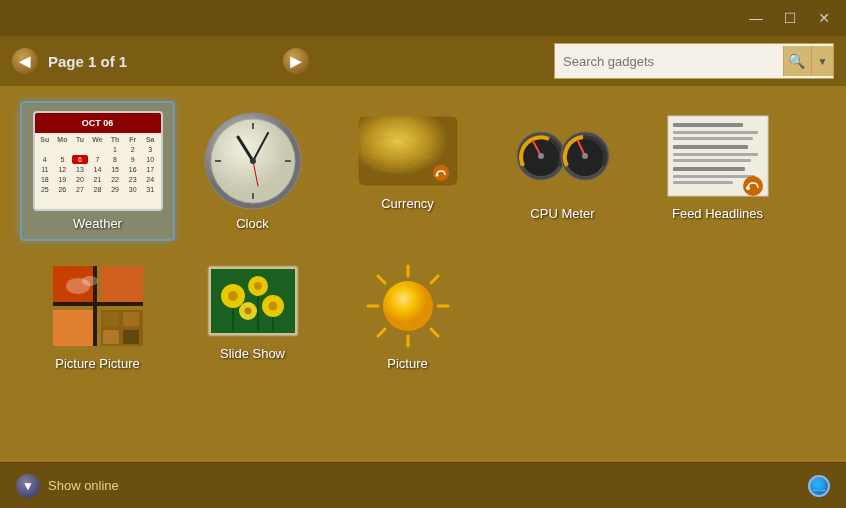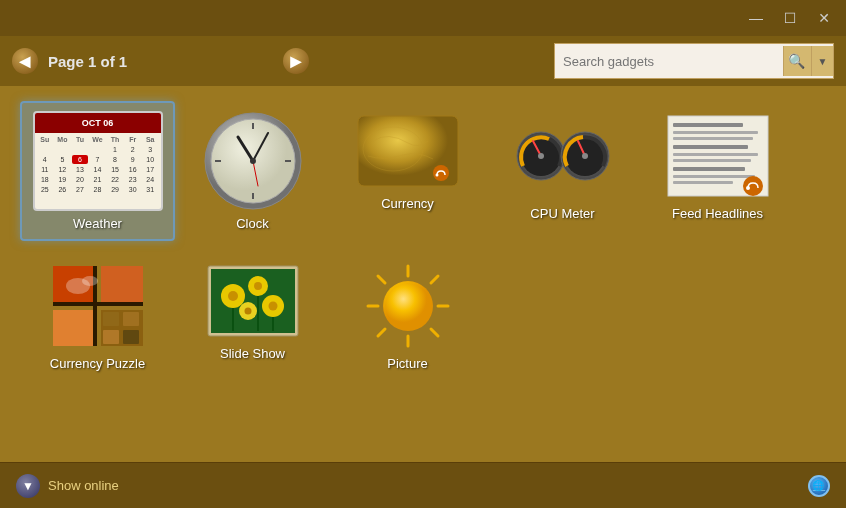--- a/index.html
+++ b/index.html
@@ -476,21 +476,21 @@
 
         <ellipse cx="30" cy="25" rx="12" ry="8" fill="#fff" opacity="0.3"></ellipse>
         <ellipse cx="42" cy="20" rx="8" ry="5" fill="#fff" opacity="0.3"></ellipse>
 
         <rect x="55" y="51" width="16" height="14" fill="#906818" rx="1"></rect>
         <rect x="75" y="51" width="16" height="14" fill="#a07020" rx="1"></rect>
         <rect x="55" y="69" width="16" height="14" fill="#b07828" rx="1"></rect>
 
         <rect x="75" y="69" width="16" height="14" fill="#604810" rx="1"></rect>
       </svg>
-      <span class="gadget-tile-label">Currency Puzzle</span>
+      <span class="gadget-tile-label">Picture Picture</span>
     </div>
 
     <div class="gadget-tile">
       <svg width="100" height="80" viewBox="0 0 100 80">
         <rect x="5" y="5" width="90" height="70" fill="#d0c090" stroke="#a09060" stroke-width="1" rx="2"></rect>
 
         <rect x="8" y="8" width="84" height="64" fill="#1a6020"></rect>
 
         <circle cx="30" cy="35" r="12" fill="#e8c800"></circle>
         <circle cx="30" cy="35" r="5" fill="#c89000"></circle>

